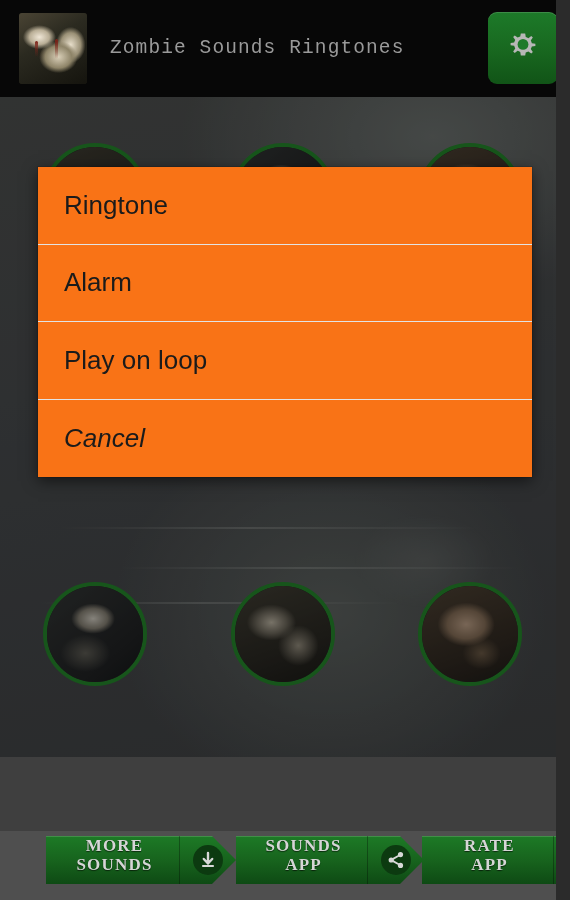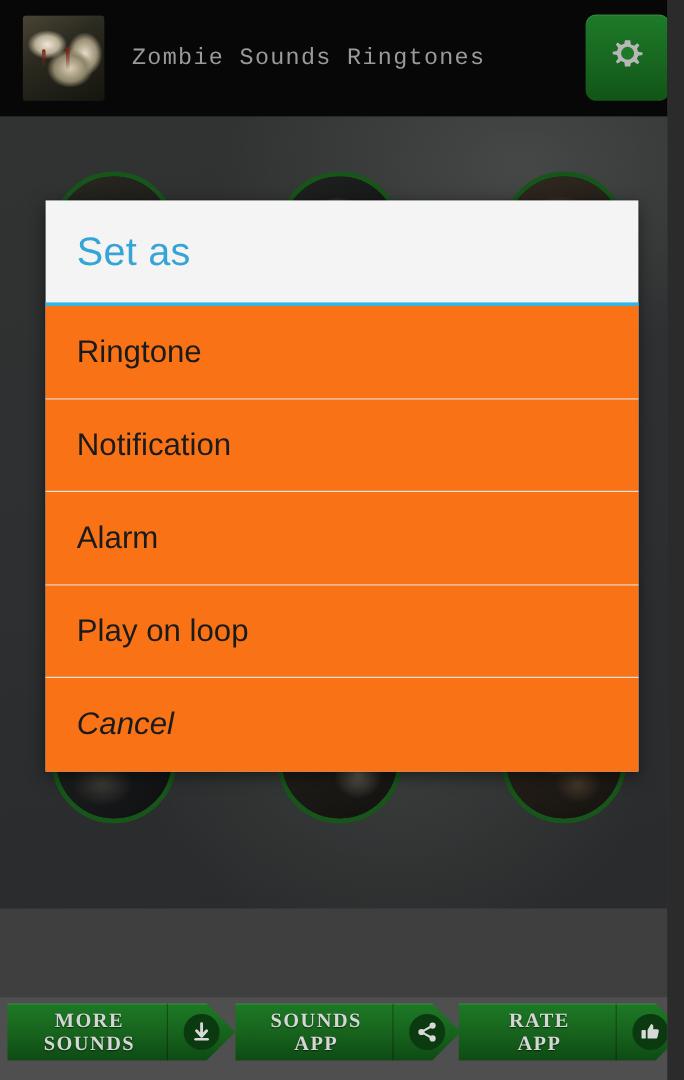--- a/index.html
+++ b/index.html
@@ -259,24 +259,24 @@
     width: 570px;
     height: 69px;
     background: #4f4f4f;
     z-index: 25;
   }
   .arrow-btn {
     position: absolute;
     top: 5px;
     height: 48px;
     display: flex;
-    align-items: center;
     clip-path: polygon(0 0, calc(100% - 24px) 0, 100% 50%, calc(100% - 24px) 100%, 0 100%);
     background: linear-gradient(180deg, #1d7a26 0%, #17631d 52%, #0e4a14 100%);
     box-shadow: inset 0 1px 0 rgba(255,255,255,0.16);
+    margin-left: 40px;
   }
   .arrow-btn .label {
     flex: 1;
     text-align: center;
     font-family: "Liberation Serif", serif;
     font-weight: bold;
     font-size: 17px;
     line-height: 19px;
     color: #d6d6d6;
     letter-spacing: 1.2px;
@@ -360,29 +360,23 @@
       <span>
         <svg width="40" height="40" viewBox="0 0 40 40" aria-hidden="true">
           <path fill="#b7b7b7" d="M20 5.5l2.2 0 .55 3.55a11 11 0 0 1 2.6 1.08l2.93-2.08 1.56 1.56-2.08 2.93a11 11 0 0 1 1.08 2.6l3.55.55v2.2l-3.55.55a11 11 0 0 1-1.08 2.6l2.08 2.93-1.56 1.56-2.93-2.08a11 11 0 0 1-2.6 1.08L22.2 27.5H20l-2.2 0-.55-3.55a11 11 0 0 1-2.6-1.08l-2.93 2.08-1.56-1.56 2.08-2.93a11 11 0 0 1-1.08-2.6L7.6 17.3v-2.2l3.56-.55a11 11 0 0 1 1.08-2.6l-2.08-2.93 1.56-1.56 2.93 2.08a11 11 0 0 1 2.6-1.08L17.8 5.5z"></path>
           <circle cx="20" cy="16.4" r="5.4" fill="#1d7a29"></circle>
         </svg>
       </span>
     </div>
   </div>
 
   <div class="dialog">
-    <div class="dialog-title-wrap">
-      <div class="dialog-title">Set as</div>
-    </div>
     <div class="dialog-list">
       <div class="dialog-item">
         <span>Ringtone</span>
-      </div>
-      <div class="dialog-item">
-        <span>Notification</span>
       </div>
       <div class="dialog-item">
         <span>Alarm</span>
       </div>
       <div class="dialog-item">
         <span>Play on loop</span>
       </div>
       <div class="dialog-item">
         <span>Cancel</span>
       </div>

